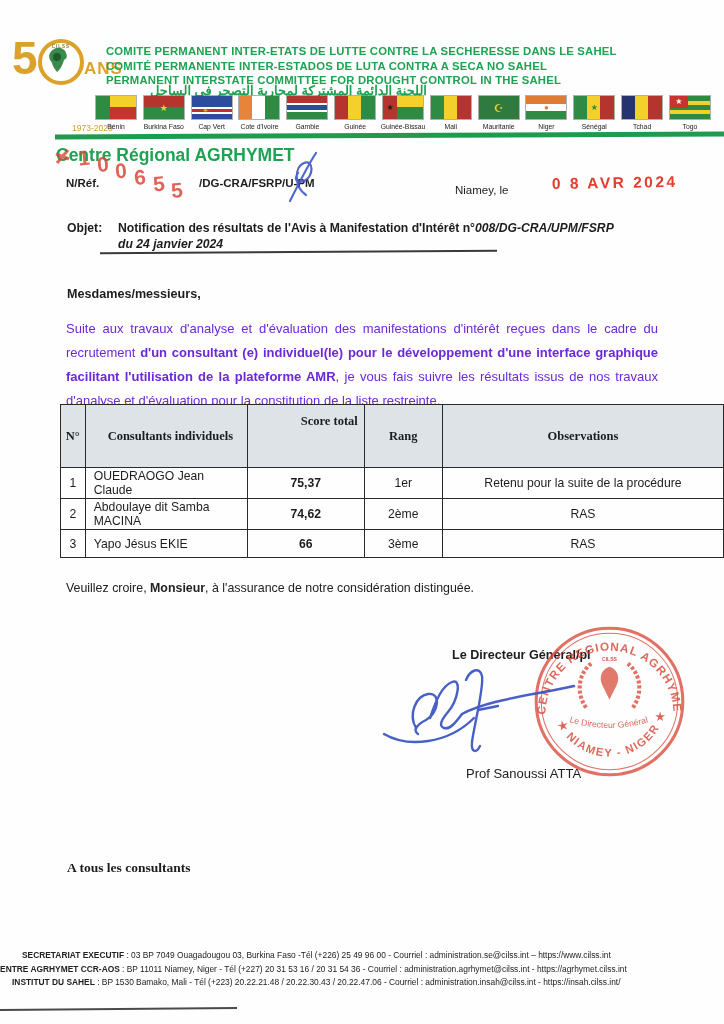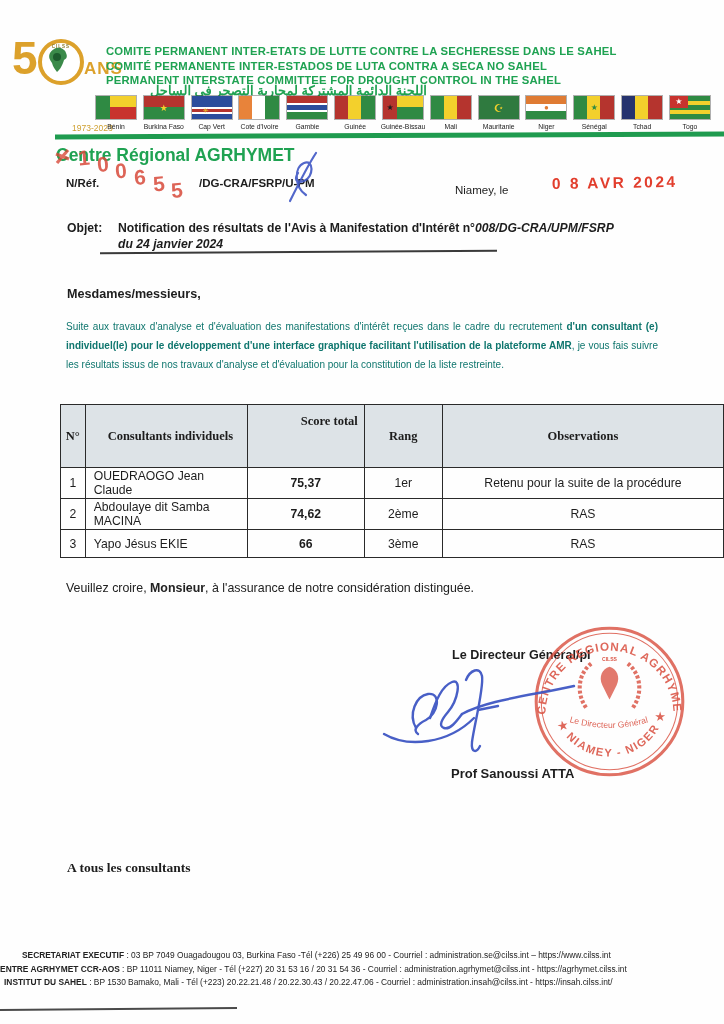--- a/index.html
+++ b/index.html
@@ -41,21 +41,21 @@
 
   
   .objet-label{position:absolute;left:67px;top:221px;font-size:12.2px;font-weight:bold;}
   .objet-line1{position:absolute;left:118px;top:221px;width:540px;font-size:12.2px;font-weight:bold;}
   .objet-ref{font-style:italic;}
   .objet-line2{position:absolute;left:118px;top:237px;font-size:12.2px;font-weight:bold;font-style:italic;}
   .objet-underline{position:absolute;left:100px;top:251px;width:397px;height:2px;background:#3a3a3a;transform:rotate(-.35deg);}
 
   
   .salutation{position:absolute;left:67px;top:287px;font-size:12.6px;font-weight:bold;}
-  .body-par{position:absolute;left:66px;top:317px;width:592px;font-size:10px;line-height:19px;text-align:justify;color:#0f766e;}
+  .body-par{position:absolute;left:66px;top:317px;width:592px;font-size:13px;line-height:24px;text-align:justify;color:#6d28d9;}
 
   
   .results-table{position:absolute;left:60px;top:404px;border-collapse:collapse;}
   .results-table th,.results-table td{border:1.6px solid #2a2a2a;}
   .results-table thead tr{height:63px;background:#dde3e7;}
   .results-table th{font-family:"Liberation Serif",serif;font-size:12.5px;font-weight:bold;}
   .th-num{width:22px;}
   .th-name{width:154px;text-align:center;padding-left:9px;}
   .th-score{width:68px;vertical-align:top;padding-top:9px;padding-left:48px;}
   .th-rank{width:77px;}
@@ -63,31 +63,31 @@
   .results-table tbody tr{height:28px;}
   .results-table td{font-size:12.2px;text-align:center;}
   .results-table td.col-name{text-align:left;padding-left:8px;}
   .results-table td.col-score{font-weight:bold;}
 
   
   .closing{position:absolute;left:66px;top:581px;font-size:12.4px;color:#222;}
   .sig-title{position:absolute;left:452px;top:648px;font-size:12.6px;font-weight:bold;}
   .sig-svg{position:absolute;left:378px;top:656px;z-index:3;}
   .stamp-svg{position:absolute;left:512px;top:618px;z-index:2;opacity:.92;}
-  .sig-name{position:absolute;left:435px;top:766px;font-size:13px;font-weight:bold;padding-left:16px;}
+  .sig-name{position:absolute;left:450px;top:766px;font-size:13px;font-weight:normal;padding-left:16px;}
 
   .recipient{position:absolute;left:67px;top:860px;font-size:13.5px;font-weight:bold;font-family:"Liberation Serif",serif;}
 
   
   .footer{position:absolute;left:0;top:949px;width:688px;font-size:8.4px;line-height:13.5px;color:#222;}
   .footer div{white-space:nowrap;}
   .footer b{font-weight:bold;}
   .footer .f1{margin-left:22px;}
   .footer .f2{margin-left:-6px;}
-  .footer .f3{margin-left:4px;}
+  .footer .f3{margin-left:12px;}
   .bottom-line{position:absolute;left:0;top:1008px;width:237px;height:2px;background:#4a4a4a;transform:rotate(-.5deg);}
 </style>
 </head>
 <body>
 
 <div id="page">
 
   <div class="logo">
     <span class="logo-5">5</span>
     <span class="logo-0">

